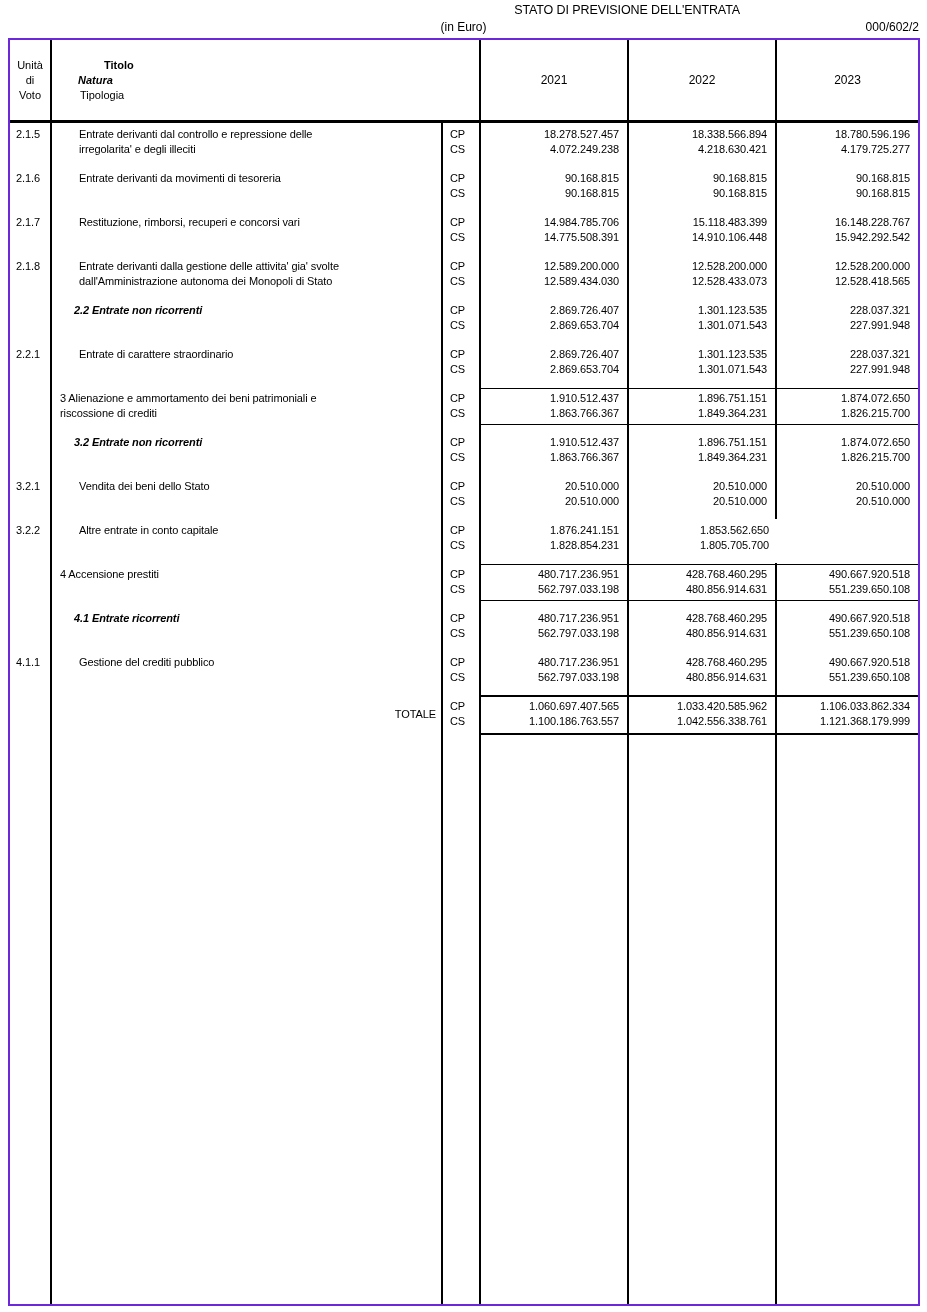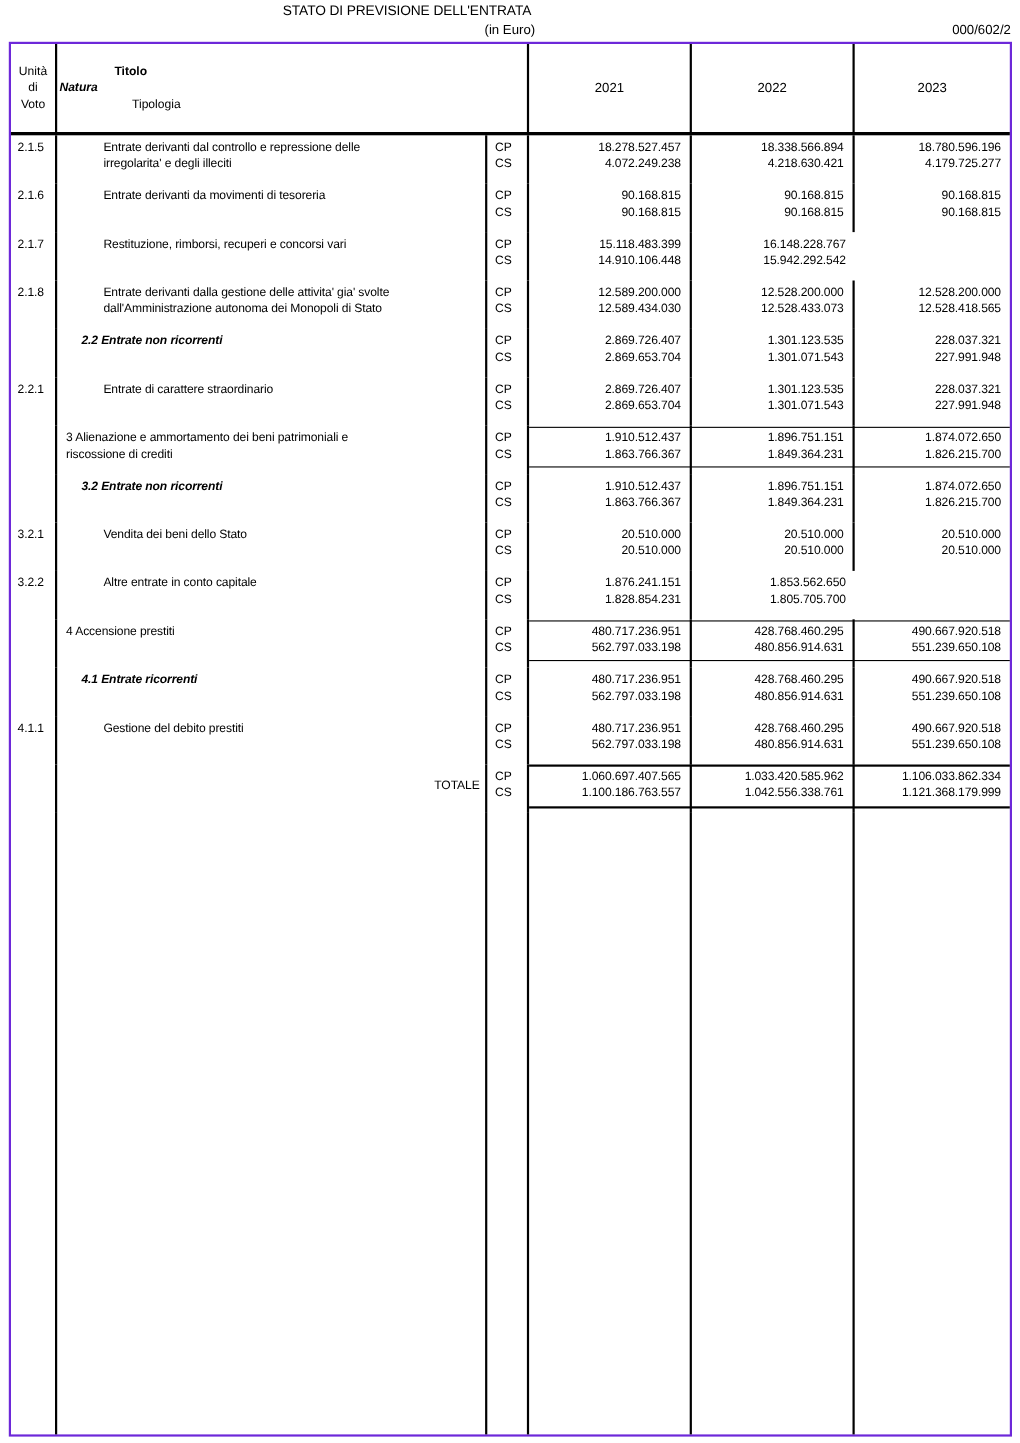--- a/index.html
+++ b/index.html
@@ -1,57 +1,57 @@
 <!DOCTYPE html>
 <html><head>
 <meta charset="utf-8">
 <style>
   html, body { margin:0; padding:0; }
   body {
     width:927px; height:1312px; background:#ffffff; color:#000;
     font-family:"Liberation Sans", sans-serif; position:relative; overflow:hidden;
   }
-  .page-title   { position:absolute; top:3px;  left:0; width:740px; text-align:center; font-size:12.5px; letter-spacing:-0.1px; }
+  .page-title   { position:absolute; top:3px;  left:0; width:740px; text-align:right; font-size:12.5px; letter-spacing:-0.1px; }
   .subtitle     { position:absolute; top:20px; left:0; width:927px; text-align:center; font-size:12px; }
   .doc-code     { position:absolute; top:20px; right:8px; font-size:12px; }
 
   .budget-table {
     position:absolute; left:8px; top:38px; width:912px; height:1268px;
     border:2px solid #6d28d9; box-sizing:border-box;
     display:flex; flex-direction:column;justify-content:center;
   }
   
   .thead {
     flex:none; height:83px; box-sizing:border-box;
     display:grid; grid-template-columns:42px 429px 148px 148px 1fr;
     border-bottom:3px solid #000;
   }
   .hc { box-sizing:border-box; }
   .hc.br { border-right:2px solid #000; }
   .h-uv { display:flex; align-items:center; justify-content:center; text-align:center;
           white-space:pre-line; font-size:11px; line-height:15px; }
   .h-tit { display:flex; flex-direction:column; justify-content:center; font-size:11px; line-height:15px; }
   .h-tit .t1 { font-weight:bold; padding-left:8px;margin-left:44px; }
-  .h-tit .t2 { font-weight:bold; font-style:italic; padding-left:2px; }
-  .h-tit .t3 { padding-left:28px;margin-left:40px; }
+  .h-tit .t2 { font-weight:bold; font-style:italic; padding-left:26px; }
+  .h-tit .t3 { padding-left:28px; }
   .h-year { display:flex; align-items:center; justify-content:center; font-size:12px; }
 
   
   .tbody { flex:1; display:flex; flex-direction:column; min-height:0; }
   .trow {
     flex:none; height:44px; position:relative;
     display:grid; grid-template-columns:42px 391px 38px 148px 148px 1fr;
     font-size:11px; line-height:15px; letter-spacing:-0.1px;
   }
   .trow.filler { flex:1; height:auto; }
   .cell { box-sizing:border-box; overflow:hidden; }
   .cell.br { border-right:2px solid #000; }
   .code { padding:4px 0 0 6px; }
   .desc { padding-top:4px; white-space:pre-line; }
-  .desc.tip { padding-left:42px; }
+  .desc.tip { padding-left:27px; }
   .desc.nat { padding-left:22px; font-weight:bold; font-style:italic; }
   .desc.tit { padding-left:8px;  font-weight:normal; }
   .desc.totale { display:flex; align-items:center; justify-content:flex-end;
                  padding:0 5px 6px 16px; white-space:nowrap; }
   .cpcs { padding:4px 0 0 7px; }
   .val  { padding:4px 8px 0 0; text-align:right; }
 
   
   .trow.boxed::after {
     content:""; position:absolute; left:471px; right:0; top:1px; height:37px;
@@ -133,20 +133,24 @@
     </div>
 
     <div class="trow">
       <div class="cell br code">2.1.7</div>
       <div class="cell br desc tip">Restituzione, rimborsi, recuperi e concorsi vari</div>
       <div class="cell br cpcs">
           <div>CP</div>
           <div>CS</div>
         </div>
       <div class="cell br val">
+          <div>14.984.785.706</div>
+          <div>14.775.508.391</div>
+        </div>
+      <div class="cell br val">
           <div>15.118.483.399</div>
           <div>14.910.106.448</div>
         </div>
       <div class="cell val">
           <div>16.148.228.767</div>
           <div>15.942.292.542</div>
         </div>
     </div>
 
     <div class="trow">
@@ -331,21 +335,21 @@
           <div>480.856.914.631</div>
         </div>
       <div class="cell val">
           <div>490.667.920.518</div>
           <div>551.239.650.108</div>
         </div>
     </div>
 
     <div class="trow">
       <div class="cell br code">4.1.1</div>
-      <div class="cell br desc tip">Gestione del debito prestiti</div>
+      <div class="cell br desc tip">Gestione del crediti pubblico</div>
       <div class="cell br cpcs">
           <div>CP</div>
           <div>CS</div>
         </div>
       <div class="cell br val">
           <div>480.717.236.951</div>
           <div>562.797.033.198</div>
         </div>
       <div class="cell br val">
           <div>428.768.460.295</div>

